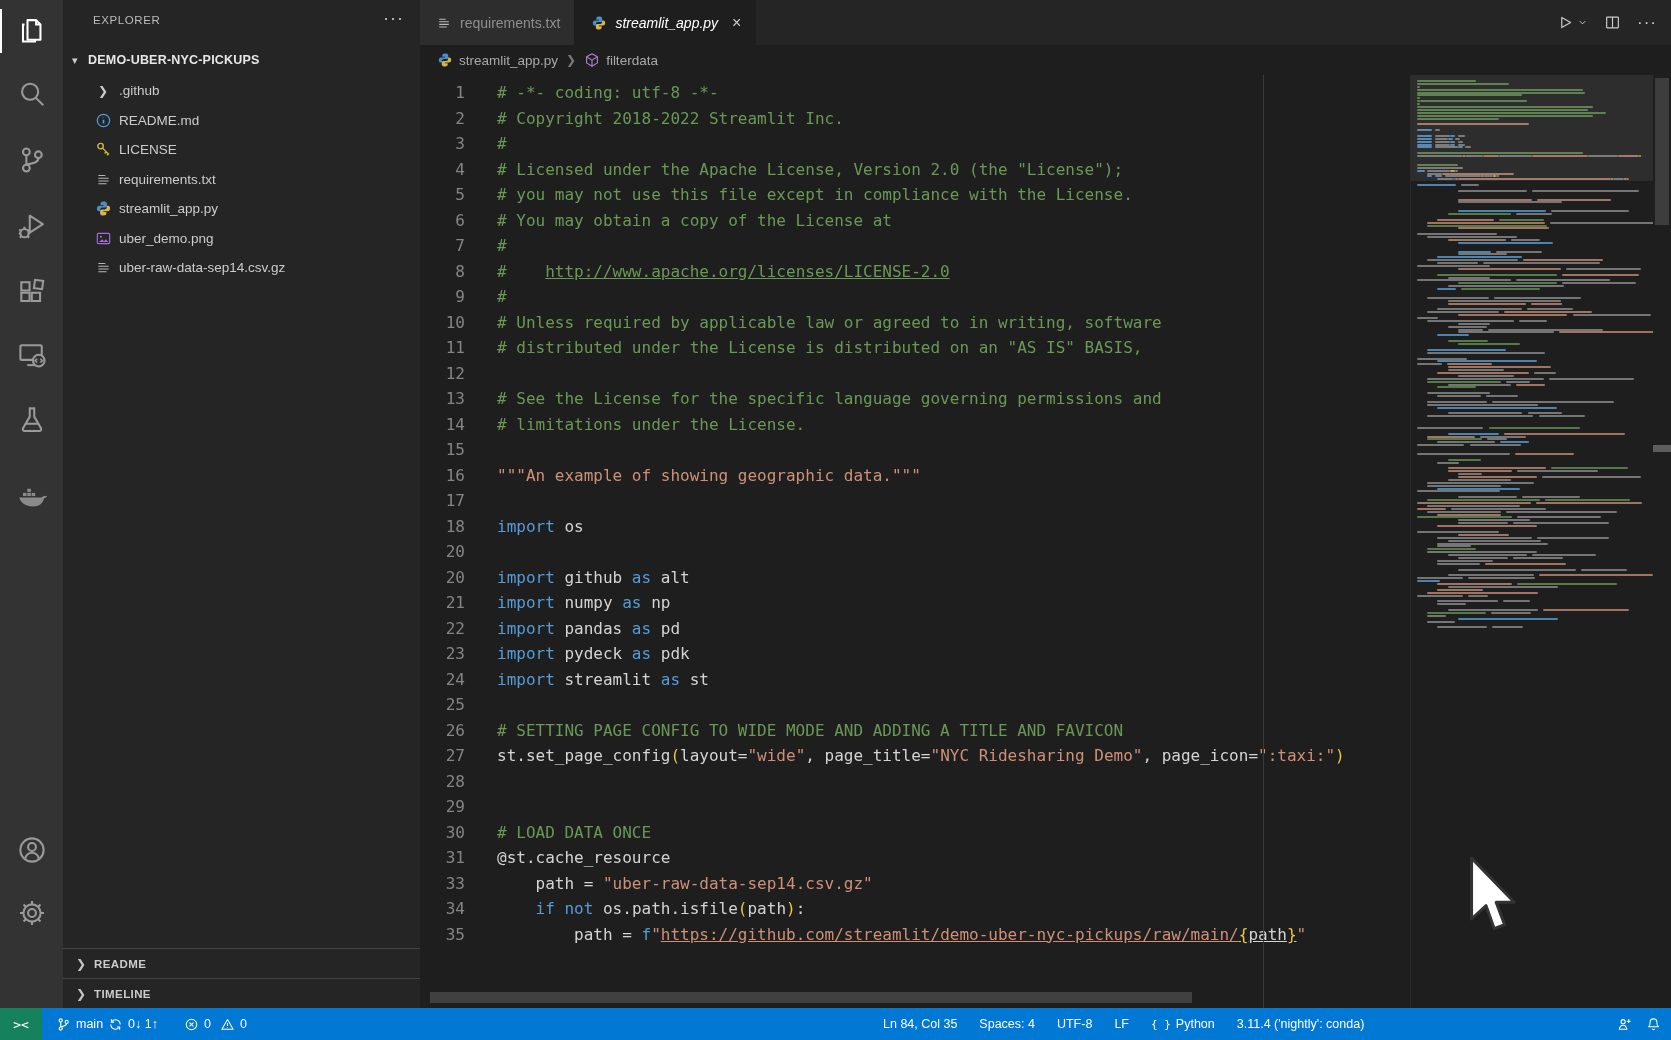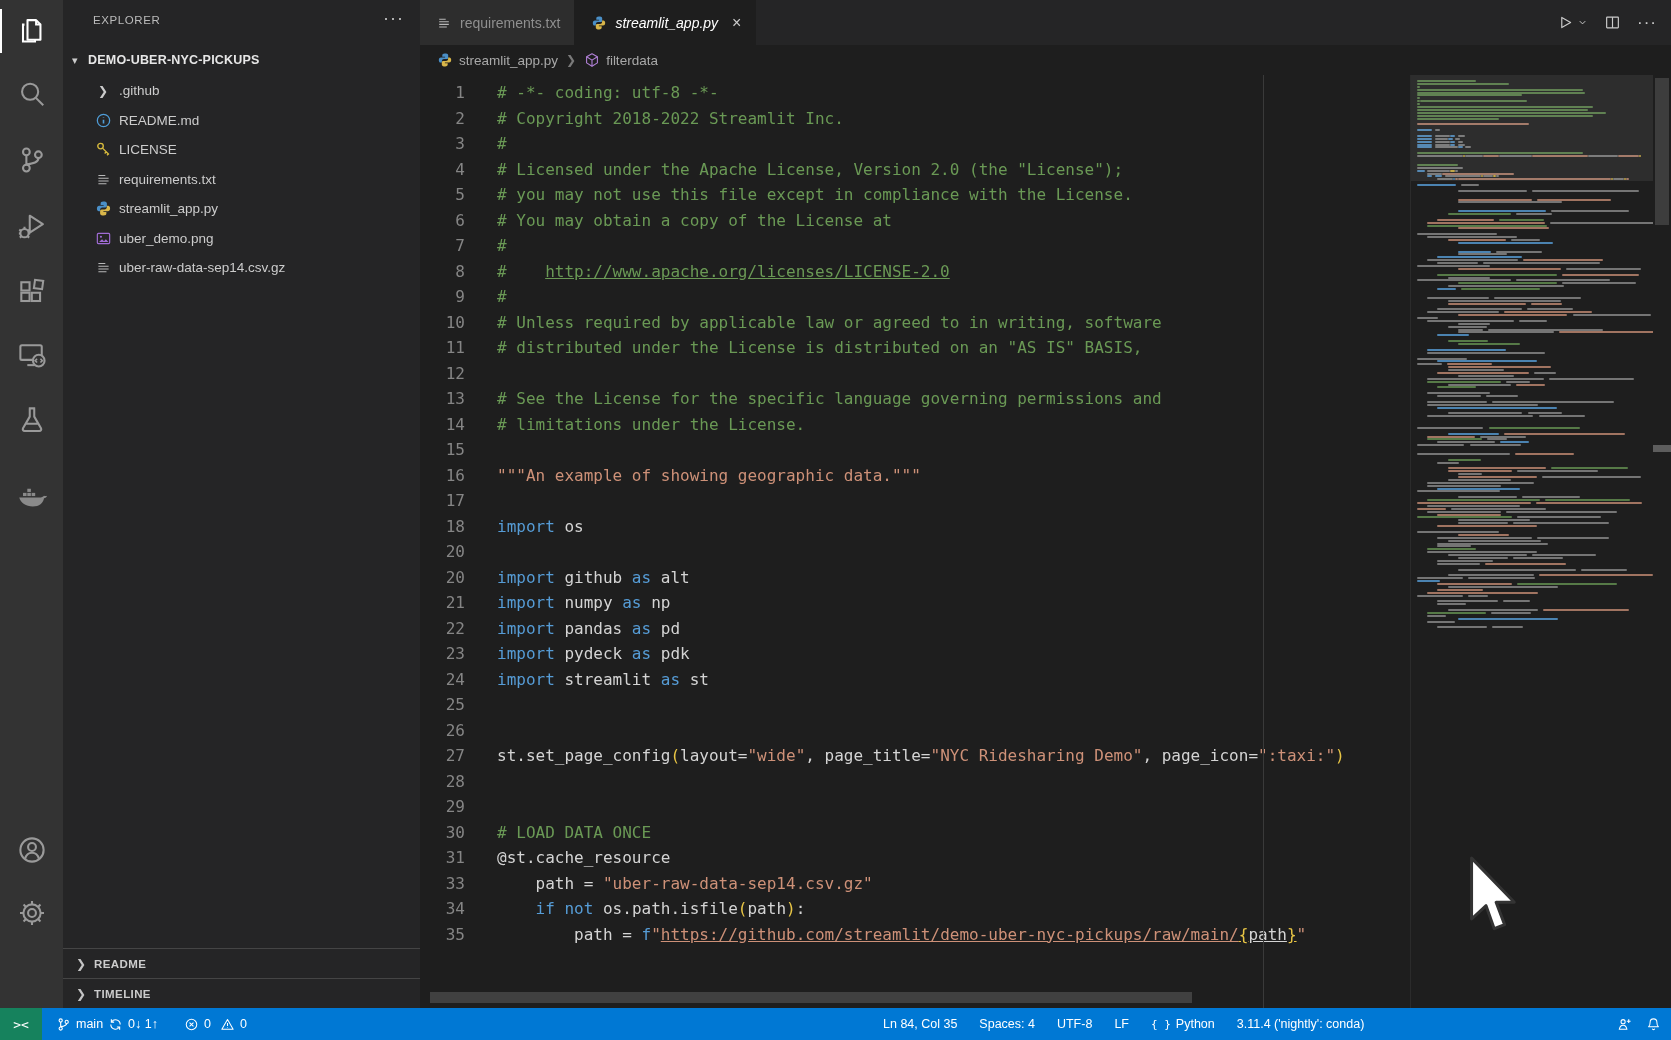--- a/index.html
+++ b/index.html
@@ -349,21 +349,21 @@
           <div class="code-line"><span class="num">16</span><span class="txt"><span class="tk-s">"""An example of showing geographic data."""</span></span></div>
           <div class="code-line"><span class="num">17</span><span class="txt"></span></div>
           <div class="code-line"><span class="num">18</span><span class="txt"><span class="tk-k">import</span><span class="tk-t"> os</span></span></div>
           <div class="code-line"><span class="num">20</span><span class="txt"></span></div>
           <div class="code-line"><span class="num">20</span><span class="txt"><span class="tk-k">import</span><span class="tk-t"> github </span><span class="tk-k">as</span><span class="tk-t"> alt</span></span></div>
           <div class="code-line"><span class="num">21</span><span class="txt"><span class="tk-k">import</span><span class="tk-t"> numpy </span><span class="tk-k">as</span><span class="tk-t"> np</span></span></div>
           <div class="code-line"><span class="num">22</span><span class="txt"><span class="tk-k">import</span><span class="tk-t"> pandas </span><span class="tk-k">as</span><span class="tk-t"> pd</span></span></div>
           <div class="code-line"><span class="num">23</span><span class="txt"><span class="tk-k">import</span><span class="tk-t"> pydeck </span><span class="tk-k">as</span><span class="tk-t"> pdk</span></span></div>
           <div class="code-line"><span class="num">24</span><span class="txt"><span class="tk-k">import</span><span class="tk-t"> streamlit </span><span class="tk-k">as</span><span class="tk-t"> st</span></span></div>
           <div class="code-line"><span class="num">25</span><span class="txt"></span></div>
-          <div class="code-line"><span class="num">26</span></div>
+          <div class="code-line"><span class="num">26</span><span class="txt"><span class="tk-c"># SETTING PAGE CONFIG TO WIDE MODE AND ADDING A TITLE AND FAVICON</span></span></div>
           <div class="code-line"><span class="num">27</span><span class="txt"><span class="tk-t">st.set_page_config</span><span class="tk-p">(</span><span class="tk-t">layout=</span><span class="tk-s">"wide"</span><span class="tk-t">, page_title=</span><span class="tk-s">"NYC Ridesharing Demo"</span><span class="tk-t">, page_icon=</span><span class="tk-s">":taxi:"</span><span class="tk-p">)</span></span></div>
           <div class="code-line"><span class="num">28</span><span class="txt"></span></div>
           <div class="code-line"><span class="num">29</span><span class="txt"></span></div>
           <div class="code-line"><span class="num">30</span><span class="txt"><span class="tk-c"># LOAD DATA ONCE</span></span></div>
           <div class="code-line"><span class="num">31</span><span class="txt"><span class="tk-t">@st.cache_resource</span></span></div>
           <div class="code-line"><span class="num">33</span><span class="txt"><span class="tk-t">    path = </span><span class="tk-s">"uber-raw-data-sep14.csv.gz"</span></span></div>
           <div class="code-line"><span class="num">34</span><span class="txt"><span class="tk-t">    </span><span class="tk-k">if</span><span class="tk-t"> </span><span class="tk-k">not</span><span class="tk-t"> os.path.isfile</span><span class="tk-p">(</span><span class="tk-t">path</span><span class="tk-p">)</span><span class="tk-t">:</span></span></div>
           <div class="code-line"><span class="num">35</span><span class="txt"><span class="tk-t">        path = </span><span class="tk-k">f</span><span class="tk-s">"</span><span class="tk-sl">https://github.com/streamlit/demo-uber-nyc-pickups/raw/main/</span><span class="tk-pl">{</span><span class="tk-tl">path</span><span class="tk-pl">}</span><span class="tk-s">"</span></span></div>
         </div>
       <div id="ruler"></div>

